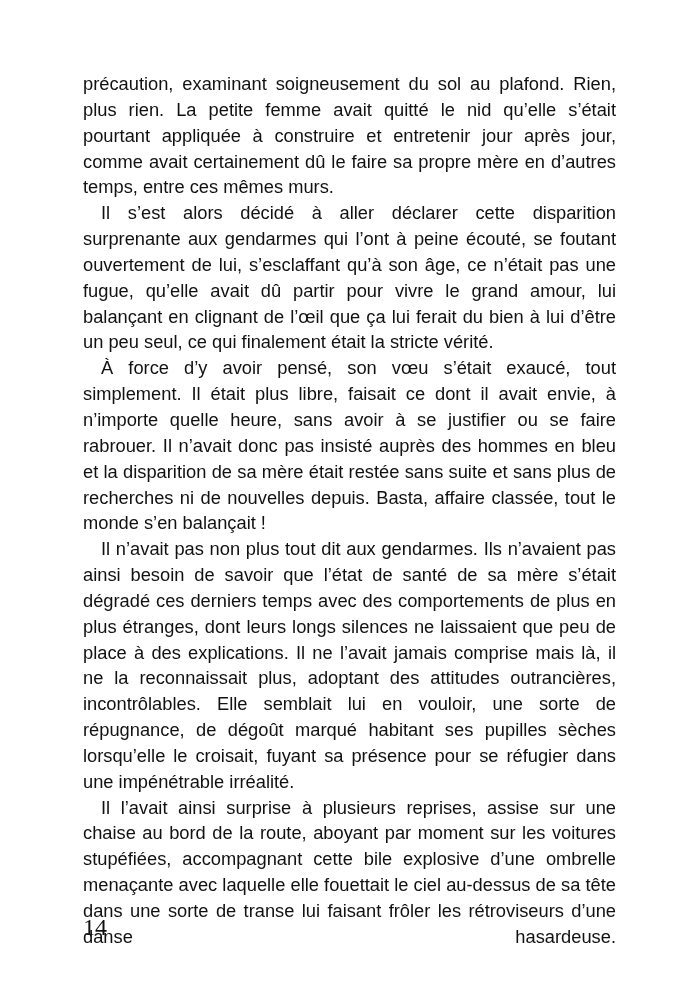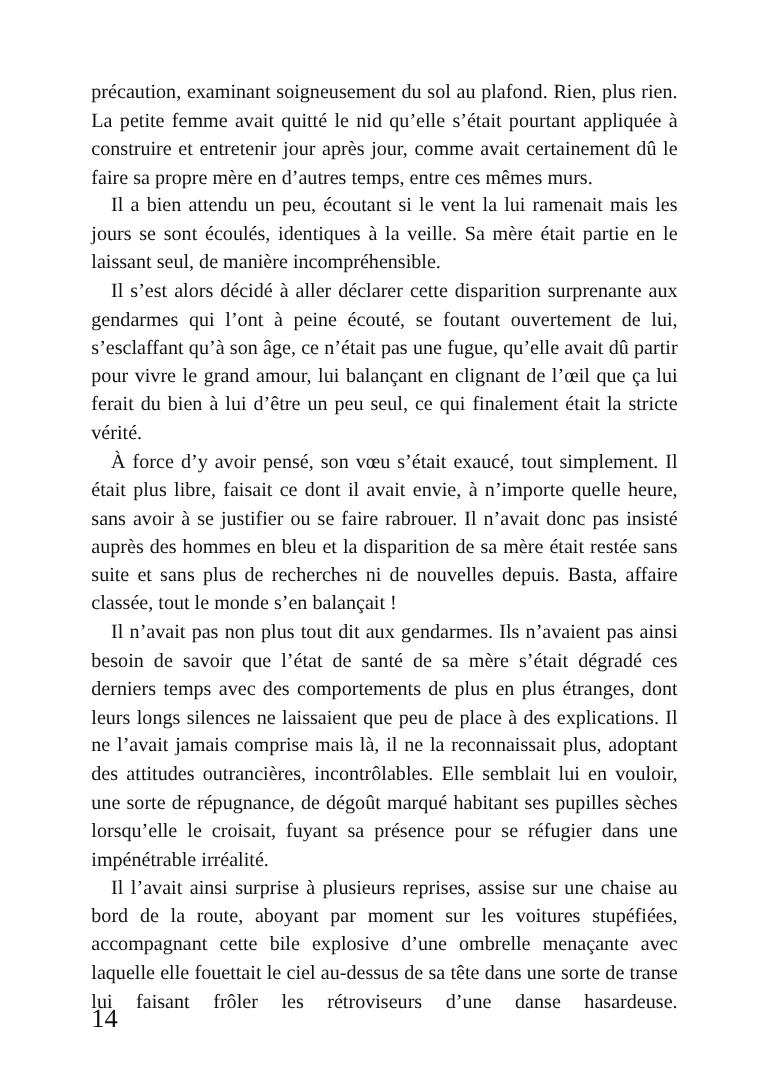--- a/index.html
+++ b/index.html
@@ -11,21 +11,21 @@
       width: 700px;
       height: 992px;
       position: relative;
       overflow: hidden;
     }
     .page {
       position: absolute;
       left: 83px;
       top: 71px;
       width: 533px;
-      font-family: Liberation Serif, serif;
+      font-family: Liberation Sans, sans-serif;
       font-size: 18.3px;
       line-height: 25.85px;
       color: #111111;
     }
     .para {
       margin: 0;
       text-align: justify;
       text-indent: 18px;
       hyphens: none;
     }
@@ -40,20 +40,19 @@
       font-size: 24px;
       line-height: 22px;
       color: #111111;
     }
   </style>
 </head>
 <body>
 
 <div class="page">
   <p class="para first">précaution, examinant soigneusement du sol au plafond. Rien, plus rien. La petite femme avait quitté le nid qu’elle s’était pourtant appliquée à construire et entretenir jour après jour, comme avait certainement dû le faire sa propre mère en d’autres temps, entre ces mêmes murs.</p>
-  <p class="para">Il a bien attendu un peu, écoutant si le vent la lui ramenait mais les jours se sont écoulés, identiques à la veille. Sa mère était partie en le laissant seul, de manière incompréhensible.</p>
   <p class="para">Il s’est alors décidé à aller déclarer cette disparition surprenante aux gendarmes qui l’ont à peine écouté, se foutant ouvertement de lui, s’esclaffant qu’à son âge, ce n’était pas une fugue, qu’elle avait dû partir pour vivre le grand amour, lui balançant en clignant de l’œil que ça lui ferait du bien à lui d’être un peu seul, ce qui finalement était la stricte vérité.</p>
   <p class="para">À force d’y avoir pensé, son vœu s’était exaucé, tout simplement. Il était plus libre, faisait ce dont il avait envie, à n’importe quelle heure, sans avoir à se justifier ou se faire rabrouer. Il n’avait donc pas insisté auprès des hommes en bleu et la disparition de sa mère était restée sans suite et sans plus de recherches ni de nouvelles depuis. Basta, affaire classée, tout le monde s’en balançait !</p>
   <p class="para">Il n’avait pas non plus tout dit aux gendarmes. Ils n’avaient pas ainsi besoin de savoir que l’état de santé de sa mère s’était dégradé ces derniers temps avec des comportements de plus en plus étranges, dont leurs longs silences ne laissaient que peu de place à des explications. Il ne l’avait jamais comprise mais là, il ne la reconnaissait plus, adoptant des attitudes outrancières, incontrôlables. Elle semblait lui en vouloir, une sorte de répugnance, de dégoût marqué habitant ses pupilles sèches lorsqu’elle le croisait, fuyant sa présence pour se réfugier dans une impénétrable irréalité.</p>
   <p class="para last" style="text-align-last: justify;">Il l’avait ainsi surprise à plusieurs reprises, assise sur une chaise au bord de la route, aboyant par moment sur les voitures stupéfiées, accompagnant cette bile explosive d’une ombrelle menaçante avec laquelle elle fouettait le ciel au-dessus de sa tête dans une sorte de transe lui faisant frôler les rétroviseurs d’une danse hasardeuse.</p>
 </div>
 
 <div class="page-number">14</div>
 
 </body></html>

